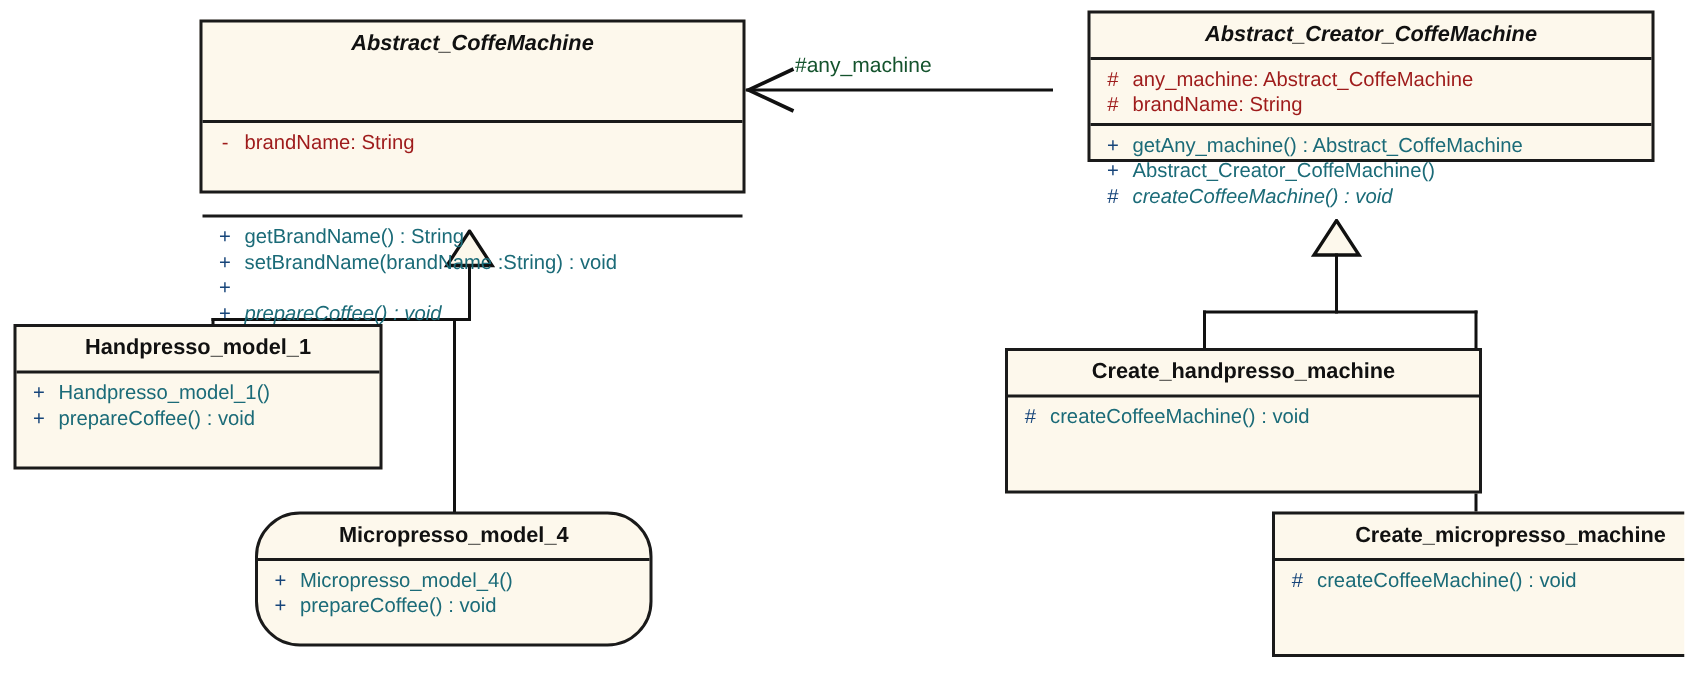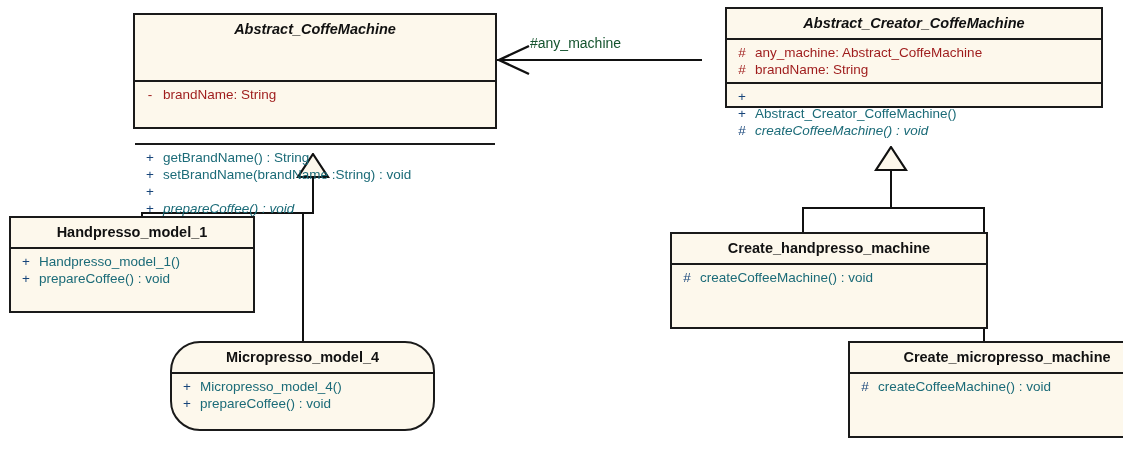--- a/index.html
+++ b/index.html
@@ -142,20 +142,21 @@
         <span class="sig">any_machine:  Abstract_CoffeMachine</span>
       </div>
       <div class="member attr">
         <span class="vis">#</span>
         <span class="sig">brandName:  String</span>
       </div>
     </div>
     <div class="compartment grow">
       <div class="member oper">
         <span class="vis">+</span>
+        <span class="sig">getAny_machine() : Abstract_CoffeMachine</span>
       </div>
       <div class="member oper">
         <span class="vis">+</span>
         <span class="sig">Abstract_Creator_CoffeMachine()</span>
       </div>
       <div class="member oper">
         <span class="vis">#</span>
         <span class="sig italic">createCoffeeMachine() : void</span>
       </div>
     </div>

